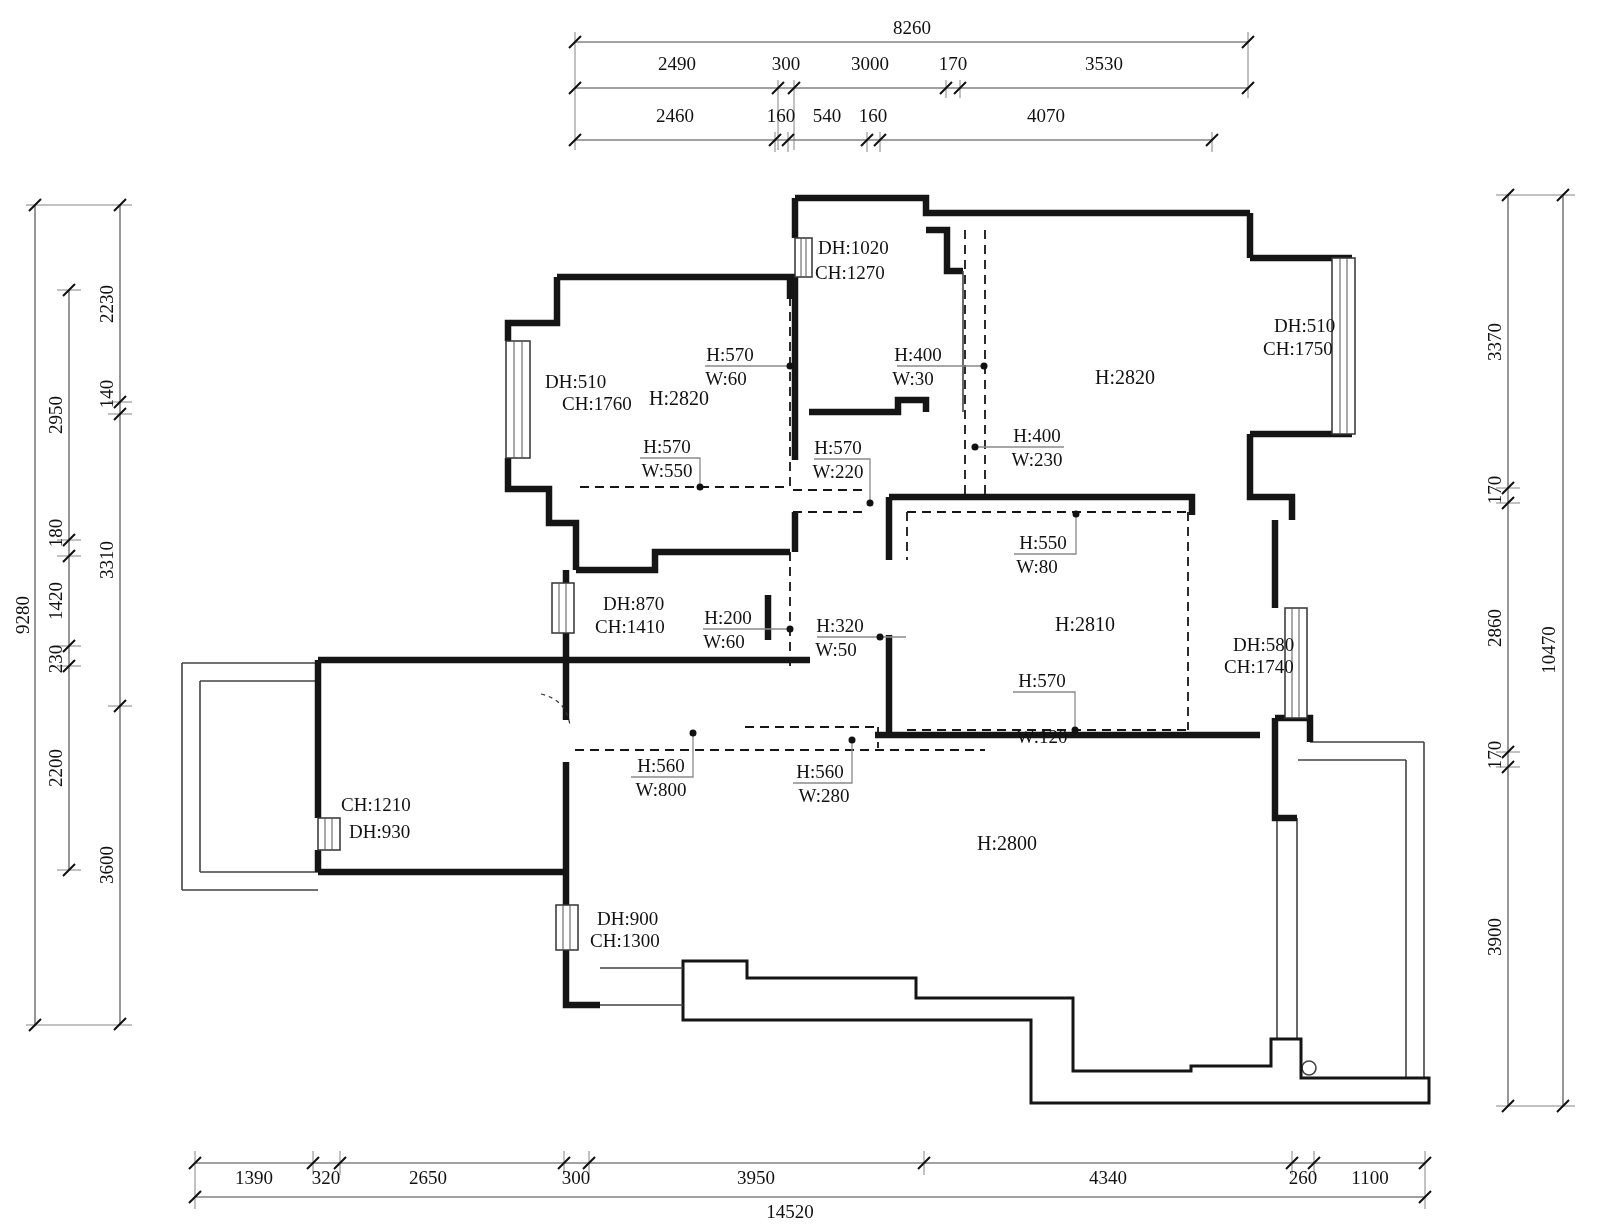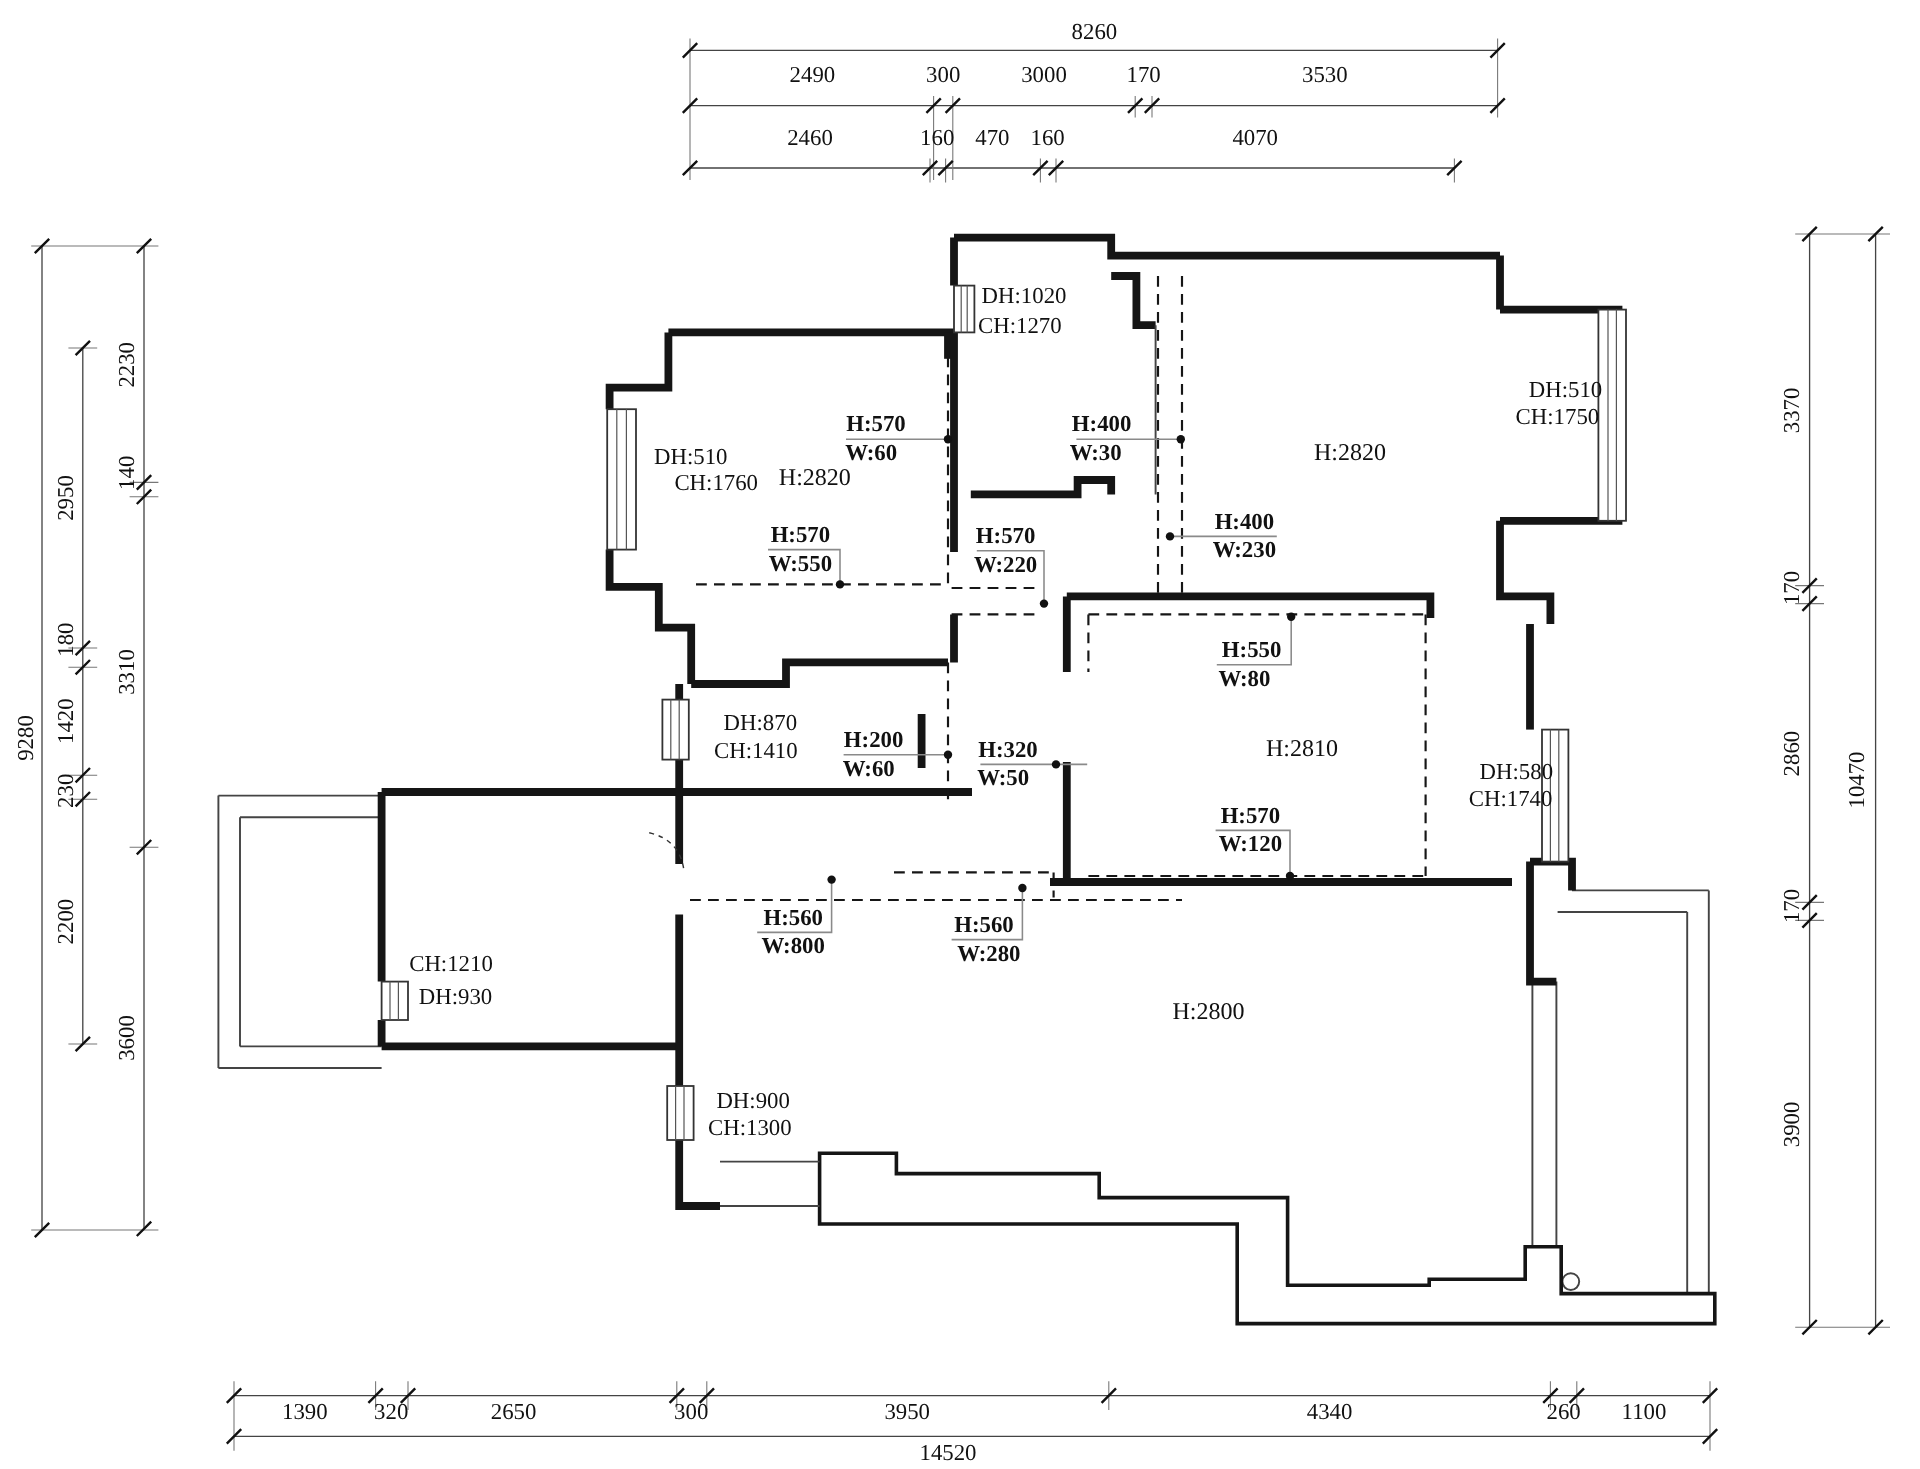--- a/index.html
+++ b/index.html
@@ -3,21 +3,21 @@
 <meta charset="utf-8">
 <style>
   html,body{margin:0;padding:0;background:#fff;}
   #plan{position:relative;width:1600px;height:1224px;background:#fff;overflow:hidden;
         font-family:"Liberation Serif", serif;}
   #plan svg{position:absolute;left:0;top:0;}
   .lbl{position:absolute;font-size:19px;color:#111;white-space:nowrap;
        transform:translate(-50%,-50%);line-height:1;}
   .rot{transform:translate(-50%,-50%) rotate(-90deg);}
   .la{transform:translate(0,-50%);}
-  .bold{font-weight:bold;}
+  .bold{font-weight:normal;}
   .rm{font-size:20px;}
   .wall{stroke:#151515;stroke-width:6.5;fill:none;stroke-linecap:butt;stroke-linejoin:miter;}
   .wallfill{fill:#ffffff;stroke:#151515;stroke-width:3;}
   .thin{stroke:#444;stroke-width:1.6;fill:none;}
   .dash{stroke:#161616;stroke-width:1.8;fill:none;stroke-dasharray:9 6;}
   .dash2{stroke:#333;stroke-width:1.2;fill:none;stroke-dasharray:4 4;}
   .dim{stroke:#444;stroke-width:1.1;fill:none;}
   .ext{stroke:#777;stroke-width:0.9;fill:none;}
   .tick{stroke:#111;stroke-width:2;fill:none;}
   .leader{stroke:#8a8a8a;stroke-width:1.3;fill:none;}
@@ -143,21 +143,21 @@
   </svg>
 
   <div class="lbl" style="left:912px;top:27px">8260</div>
   <div class="lbl" style="left:677px;top:63px">2490</div>
   <div class="lbl" style="left:786px;top:63px">300</div>
   <div class="lbl" style="left:870px;top:63px">3000</div>
   <div class="lbl" style="left:953px;top:63px">170</div>
   <div class="lbl" style="left:1104px;top:63px">3530</div>
   <div class="lbl" style="left:675px;top:115px">2460</div>
   <div class="lbl" style="left:781px;top:115px">160</div>
-  <div class="lbl" style="left:827px;top:115px">470</div>
+  <div class="lbl" style="left:827px;top:115px">540</div>
   <div class="lbl" style="left:873px;top:115px">160</div>
   <div class="lbl" style="left:1046px;top:115px">4070</div>
 
   <div class="lbl rot" style="left:22px;top:615px">9280</div>
   <div class="lbl rot" style="left:106px;top:304px">2230</div>
   <div class="lbl rot" style="left:106px;top:394px">140</div>
   <div class="lbl rot" style="left:106px;top:560px">3310</div>
   <div class="lbl rot" style="left:106px;top:865px">3600</div>
   <div class="lbl rot" style="left:55px;top:415px">2950</div>
   <div class="lbl rot" style="left:55px;top:533px">180</div>
@@ -212,19 +212,19 @@
   <div class="lbl bold" style="left:838px;top:471px">W:220</div>
   <div class="lbl bold" style="left:1037px;top:435px">H:400</div>
   <div class="lbl bold" style="left:1037px;top:459px">W:230</div>
   <div class="lbl bold" style="left:1043px;top:542px">H:550</div>
   <div class="lbl bold" style="left:1037px;top:566px">W:80</div>
   <div class="lbl bold" style="left:728px;top:617px">H:200</div>
   <div class="lbl bold" style="left:724px;top:641px">W:60</div>
   <div class="lbl bold" style="left:840px;top:625px">H:320</div>
   <div class="lbl bold" style="left:836px;top:649px">W:50</div>
   <div class="lbl bold" style="left:1042px;top:680px">H:570</div>
-  <div class="lbl bold" style="left:1042px;top:704px">W:120</div>
+  <div class="lbl bold" style="left:1042px;top:736px">W:120</div>
   <div class="lbl bold" style="left:661px;top:765px">H:560</div>
   <div class="lbl bold" style="left:661px;top:789px">W:800</div>
   <div class="lbl bold" style="left:820px;top:771px">H:560</div>
   <div class="lbl bold" style="left:824px;top:795px">W:280</div>
 
 </div>
 
 </body></html>

